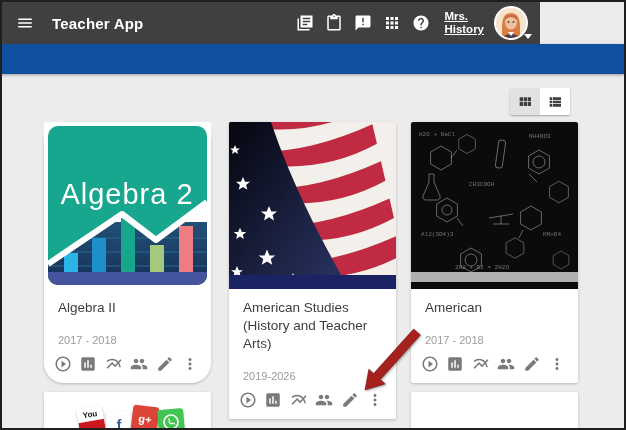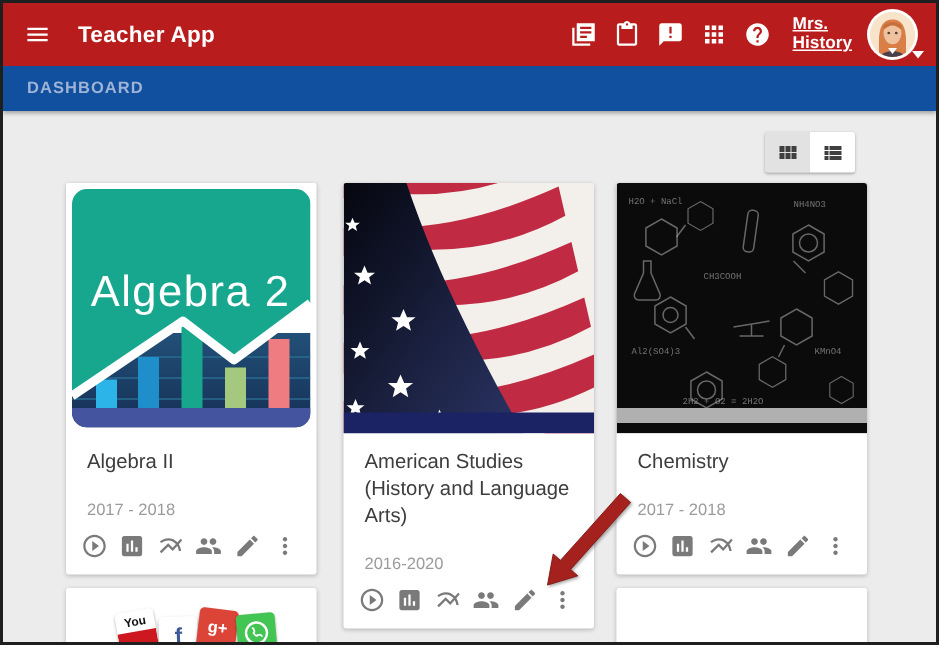--- a/index.html
+++ b/index.html
@@ -1,19 +1,19 @@
 <!DOCTYPE html>
 <html><head>
 <meta charset="utf-8">
 <style>
   html,body{margin:0;padding:0;background:#fff;}
   .screen{position:relative;width:626px;height:430px;border:2px solid #1f1f1f;box-sizing:border-box;
     background:#ECECEC;font-family:"Liberation Sans",sans-serif;overflow:hidden;}
   
-  .appbar{position:absolute;top:0;left:0;width:622px;height:42px;background:#b91c1c;
+  .appbar{position:absolute;top:0;left:0;width:538px;height:42px;background:#404040;
     display:flex;align-items:center;padding:0 12px 0 14px;box-sizing:border-box;z-index:3;justify-content:center;}
   .hamburger{width:18px;height:18px;cursor:pointer;flex:0 0 auto;}
   .app-title{color:#fff;font-size:15px;font-weight:bold;margin-left:18px;letter-spacing:.2px;}
   .appbar-spacer{flex:1;}
   .appbar-icons{display:flex;align-items:center;gap:11px;}
   .abicon{width:18px;height:18px;display:block;}
   .user-name{color:#fff;font-size:11.5px;line-height:13px;margin:0 10px 0 14px;font-weight:bold;text-decoration:underline;}
   .avatar-wrap{position:relative;width:34px;height:34px;}
   .avatar{width:30px;height:30px;border-radius:50%;border:2px solid rgba(255,255,255,.95);
     overflow:hidden;background:#F8E3CB;}
@@ -98,39 +98,38 @@
           <path d="M12 24 L15 28 L18 24 Z" fill="#fff"></path>
           <circle cx="12.5" cy="14" r=".9" fill="#4a3a30"></circle>
             <circle cx="17.5" cy="14" r=".9" fill="#4a3a30"></circle>
         </svg>
       </div>
       <div class="avatar-caret"></div>
     </div>
   </div>
 
   <div class="tabs">
-    <div class="tab">DASHBOARD</div>
   </div>
 
   <div class="content">
 
     <div class="view-toggle">
       <div class="vt-btn vt-grid">
         <svg width="16" height="16" viewBox="0 0 24 24">
             <path fill="#3f3f3f" d="M4 11h5V5H4v6zm0 7h5v-6H4v6zm6 0h5v-6h-5v6zm6 0h5v-6h-5v6zm-6-7h5V5h-5v6zm6-6v6h5V5h-5z"></path>
           </svg>
       </div>
       <div class="vt-btn vt-list">
         <svg width="16" height="16" viewBox="0 0 24 24">
             <path fill="#3f3f3f" d="M4 14h4v-4H4v4zm0 5h4v-4H4v4zM4 9h4V5H4v4zm5 5h12v-4H9v4zm0 5h12v-4H9v4zM9 5v4h12V5H9z"></path>
           </svg>
       </div>
     </div>
 
-    <div class="card" style="left:42px;top:48px;">
+    <div class="card" style="left:42px;top:48px;border-radius:20px;">
       <div class="cover">
         <svg width="167" height="167" viewBox="0 0 167 167">
           <defs>
             <clipPath id="alg-clip">
                 <rect x="4" y="4" width="159" height="159" rx="10"></rect>
               </clipPath>
             <linearGradient id="navyGrad" x1="0" y1="0" x2="0" y2="1">
               <stop offset="0" stop-color="#225078"></stop>
                 <stop offset="1" stop-color="#152F55"></stop>
             </linearGradient>
@@ -205,22 +204,22 @@
             <use href="#star" transform="translate(11,112) scale(0.9)"></use>
             <use href="#star" transform="translate(38,136) scale(1.2)"></use>
             <use href="#star" transform="translate(8,150) scale(0.85)"></use>
             <use href="#star" transform="translate(64,158) scale(1.0)"></use>
             <use href="#star" transform="translate(6,28) scale(0.7)"></use>
           </g>
           <rect x="0" y="153" width="167" height="14" fill="#1B2365"></rect>
         </svg>
       </div>
       <div class="card-body">
-        <div class="card-title">American Studies (History and Language Arts)</div>
-        <div class="card-years">2016-2020</div>
+        <div class="card-title">American Studies (History and Teacher Arts)</div>
+        <div class="card-years">2019-2026</div>
       </div>
       <div class="card-actions">
         <svg class="act" viewBox="0 0 24 24">
             <path fill="#7a7a7a" d="M12 2C6.48 2 2 6.48 2 12s4.48 10 10 10 10-4.48 10-10S17.52 2 12 2zm0 18c-4.41 0-8-3.59-8-8s3.59-8 8-8 8 3.59 8 8-3.59 8-8 8zM10 16.5l6-4.5-6-4.5v9z"></path>
           </svg>
         <svg class="act" viewBox="0 0 24 24">
             <path fill="#7a7a7a" d="M19 3H5c-1.1 0-2 .9-2 2v14c0 1.1.9 2 2 2h14c1.1 0 2-.9 2-2V5c0-1.1-.9-2-2-2zM9 17H7v-7h2v7zm4 0h-2V7h2v10zm4 0h-2v-4h2v4z"></path>
           </svg>
         <svg class="act" viewBox="0 0 24 24">
             <path fill="#7a7a7a" d="M22 6.92l-1.41-1.41-2.85 3.21C15.68 6.4 12.83 5 9.61 5 6.72 5 4.07 6.16 2 8l1.42 1.42C5.12 7.93 7.27 7 9.61 7c2.74 0 5.09 1.26 6.77 3.24l-2.88 3.24-4-4L2 16.99l1.5 1.5 6-6.01 4 4 4.05-4.55c.75 1.35 1.25 2.9 1.44 4.55H21c-.22-2.3-.95-4.39-2.04-6.14L22 6.92z"></path>
@@ -270,21 +269,21 @@
             <text x="118" y="16">NH4NO3</text>
             <text x="58" y="64">CH3COOH</text>
             <text x="10" y="114">Al2(SO4)3</text>
             <text x="132" y="114">KMnO4</text>
             <text x="44" y="147">2H2 + O2 = 2H2O</text>
           </g>
           <rect x="0" y="150" width="167" height="10" fill="#B0B0B0"></rect>
         </svg>
       </div>
       <div class="card-body">
-        <div class="card-title">Chemistry</div>
+        <div class="card-title">American</div>
         <div class="card-years">2017 - 2018</div>
       </div>
       <div class="card-actions">
         <svg class="act" viewBox="0 0 24 24">
             <path fill="#7a7a7a" d="M12 2C6.48 2 2 6.48 2 12s4.48 10 10 10 10-4.48 10-10S17.52 2 12 2zm0 18c-4.41 0-8-3.59-8-8s3.59-8 8-8 8 3.59 8 8-3.59 8-8 8zM10 16.5l6-4.5-6-4.5v9z"></path>
           </svg>
         <svg class="act" viewBox="0 0 24 24">
             <path fill="#7a7a7a" d="M19 3H5c-1.1 0-2 .9-2 2v14c0 1.1.9 2 2 2h14c1.1 0 2-.9 2-2V5c0-1.1-.9-2-2-2zM9 17H7v-7h2v7zm4 0h-2V7h2v10zm4 0h-2v-4h2v4z"></path>
           </svg>
         <svg class="act" viewBox="0 0 24 24">

